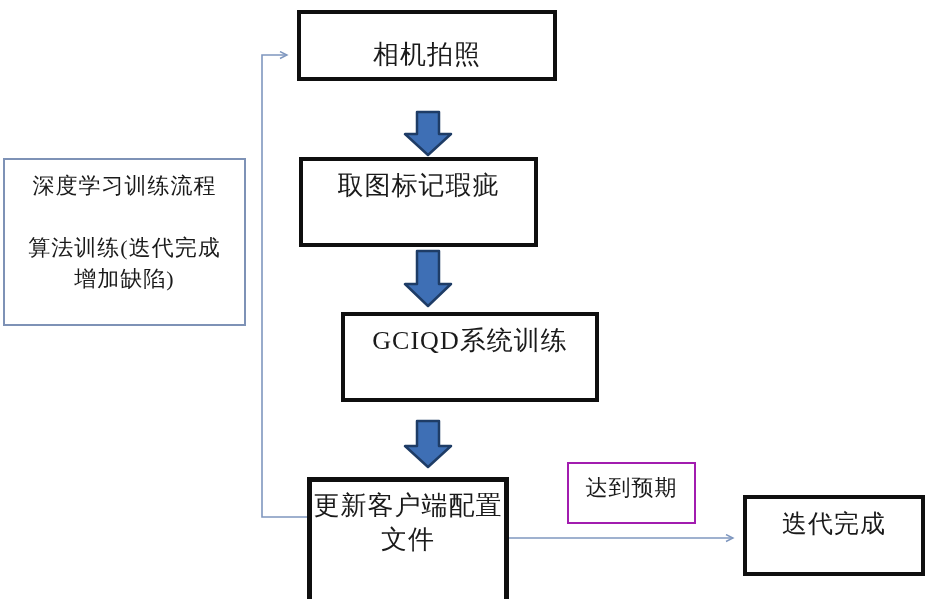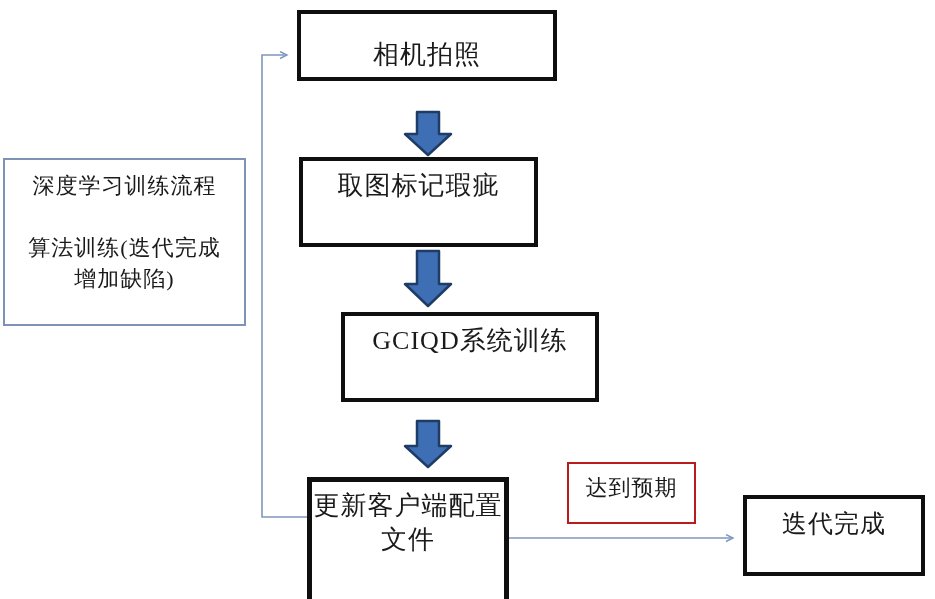--- a/index.html
+++ b/index.html
@@ -36,21 +36,21 @@
     background:#ffffff;
     padding-top:10px;
     text-align:center;
     font-size:22px;letter-spacing:1px;
   }
   .note-line{min-height:31px;line-height:31px;}
   .edge-label{
     position:absolute;
     left:567px;top:462px;width:129px;height:62px;
     box-sizing:border-box;
-    border:2px solid #b91c1c;
+    border:2px solid #a21caf;
     background:#ffffff;
     padding-top:9px;
     text-align:center;
     font-size:22px;letter-spacing:1px;
   }
 </style>
 </head>
 <body>
 
 <div id="canvas">

